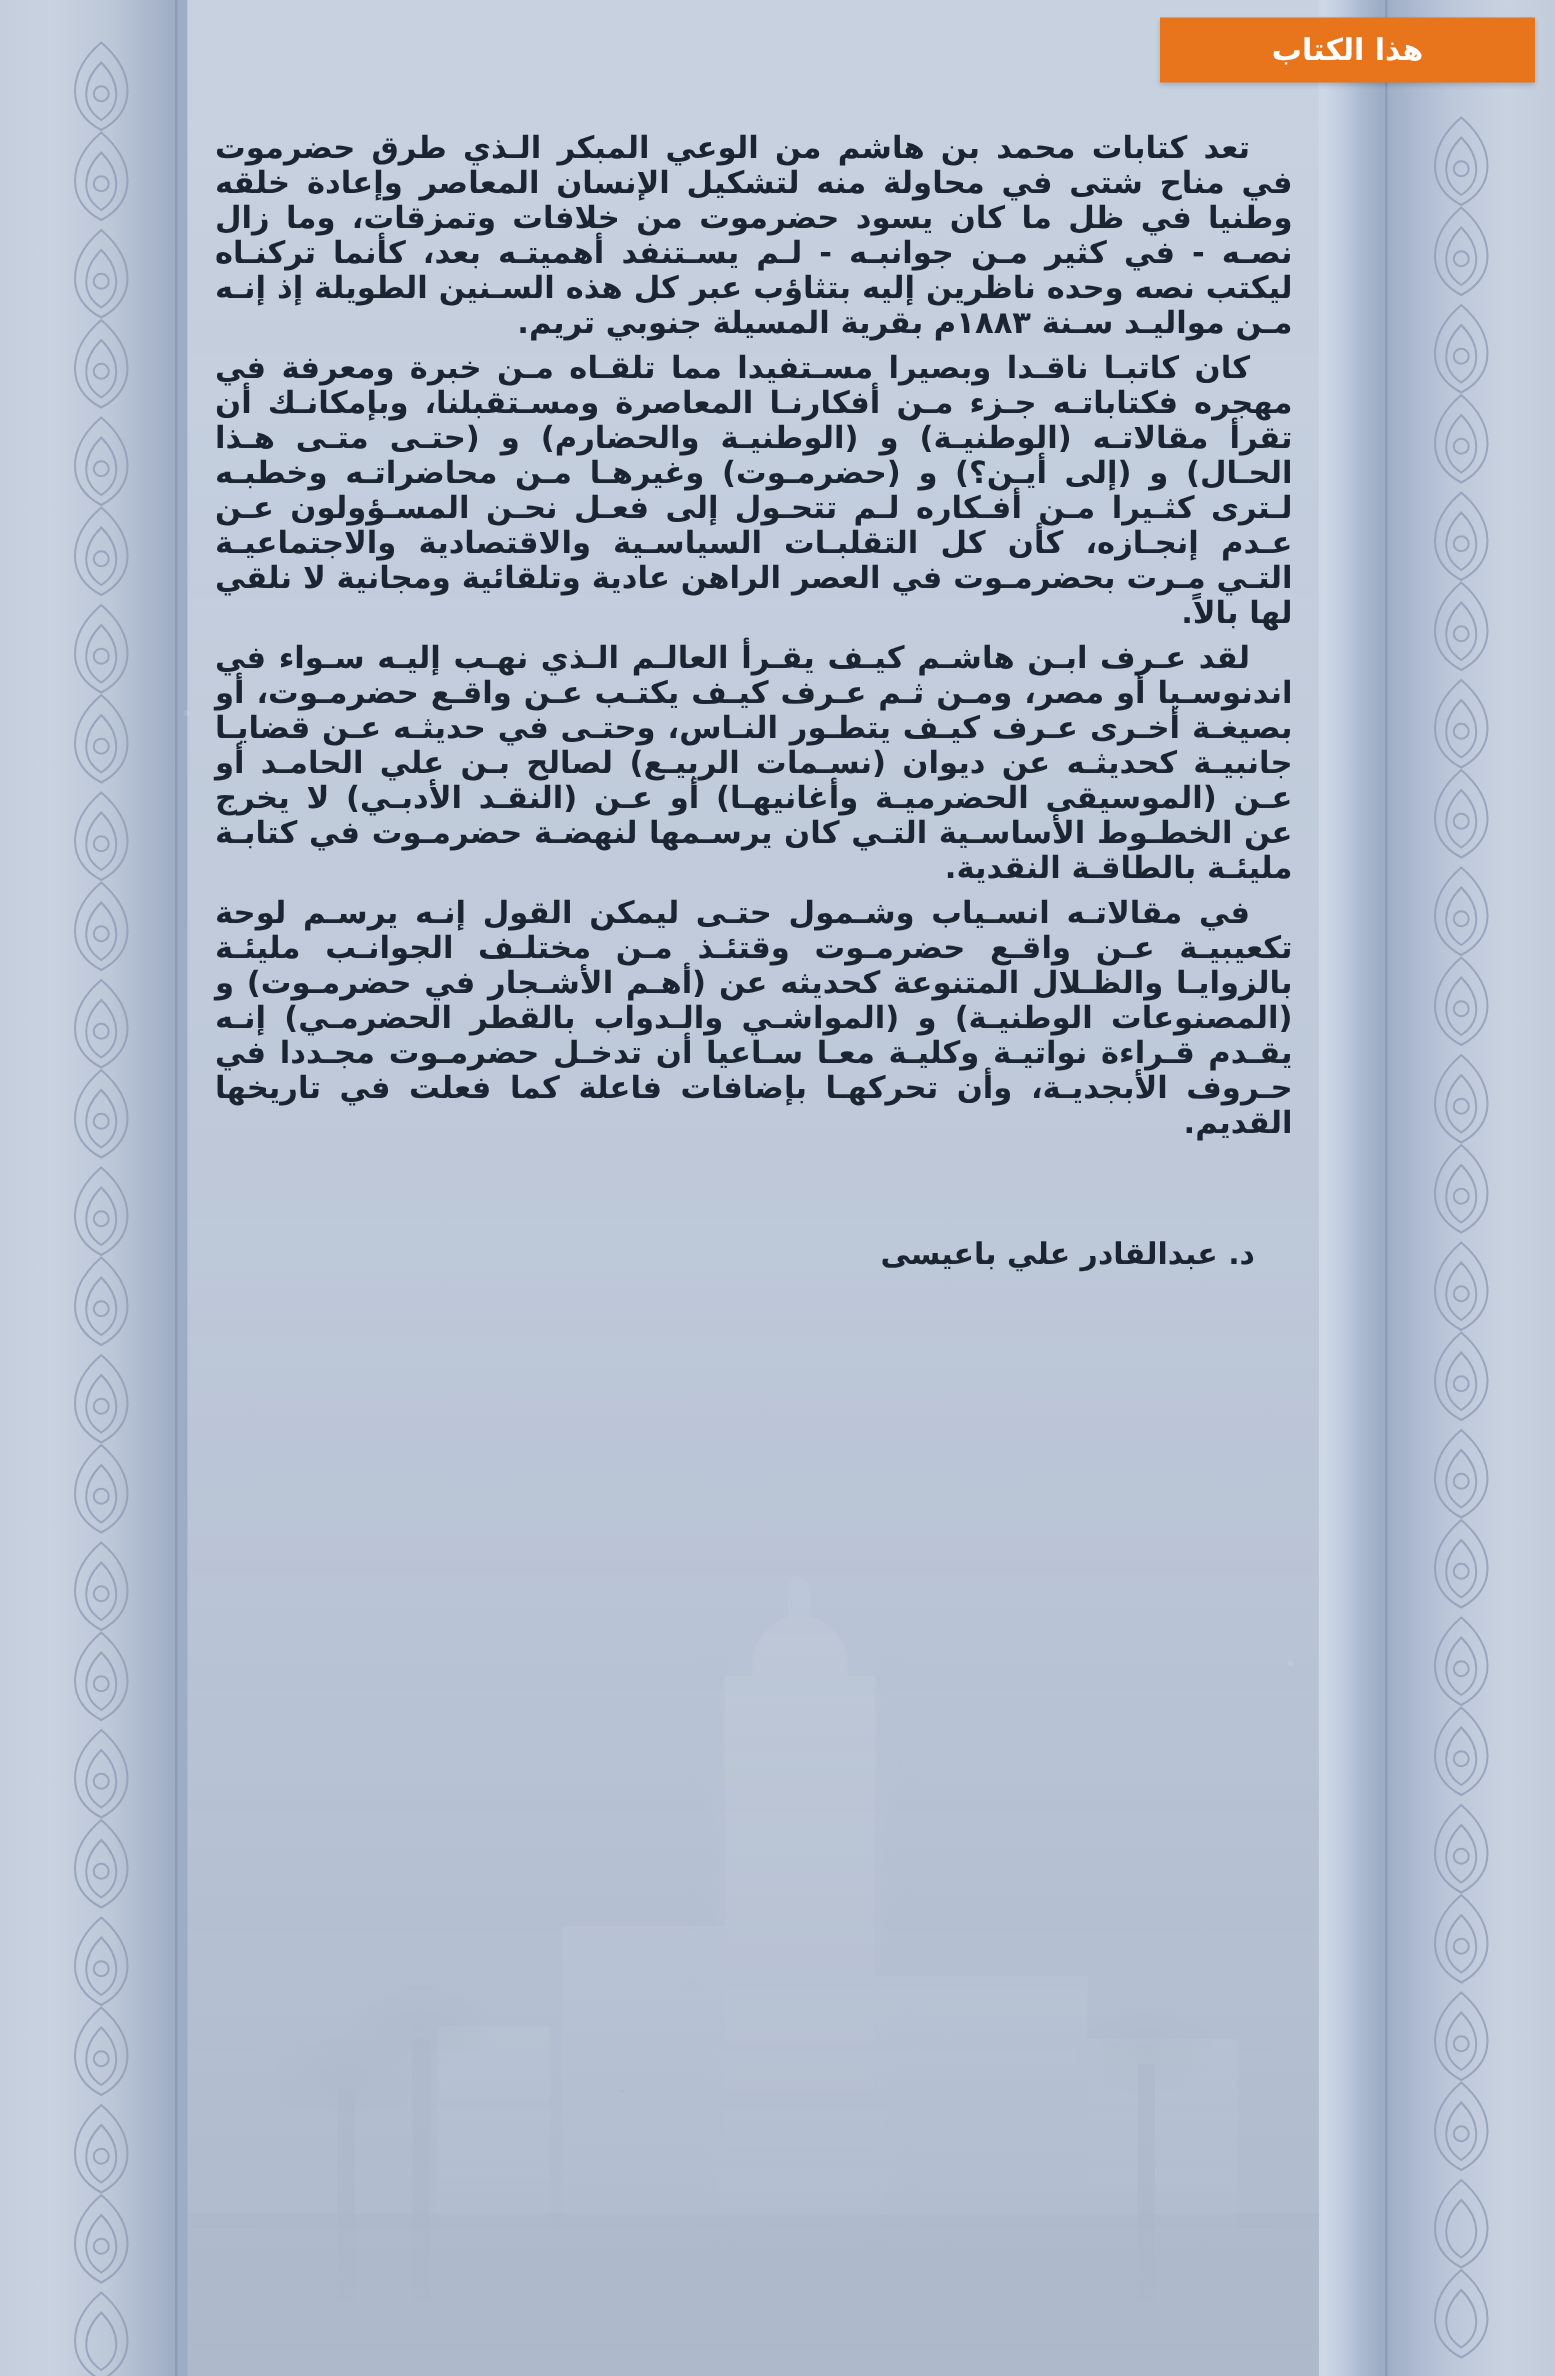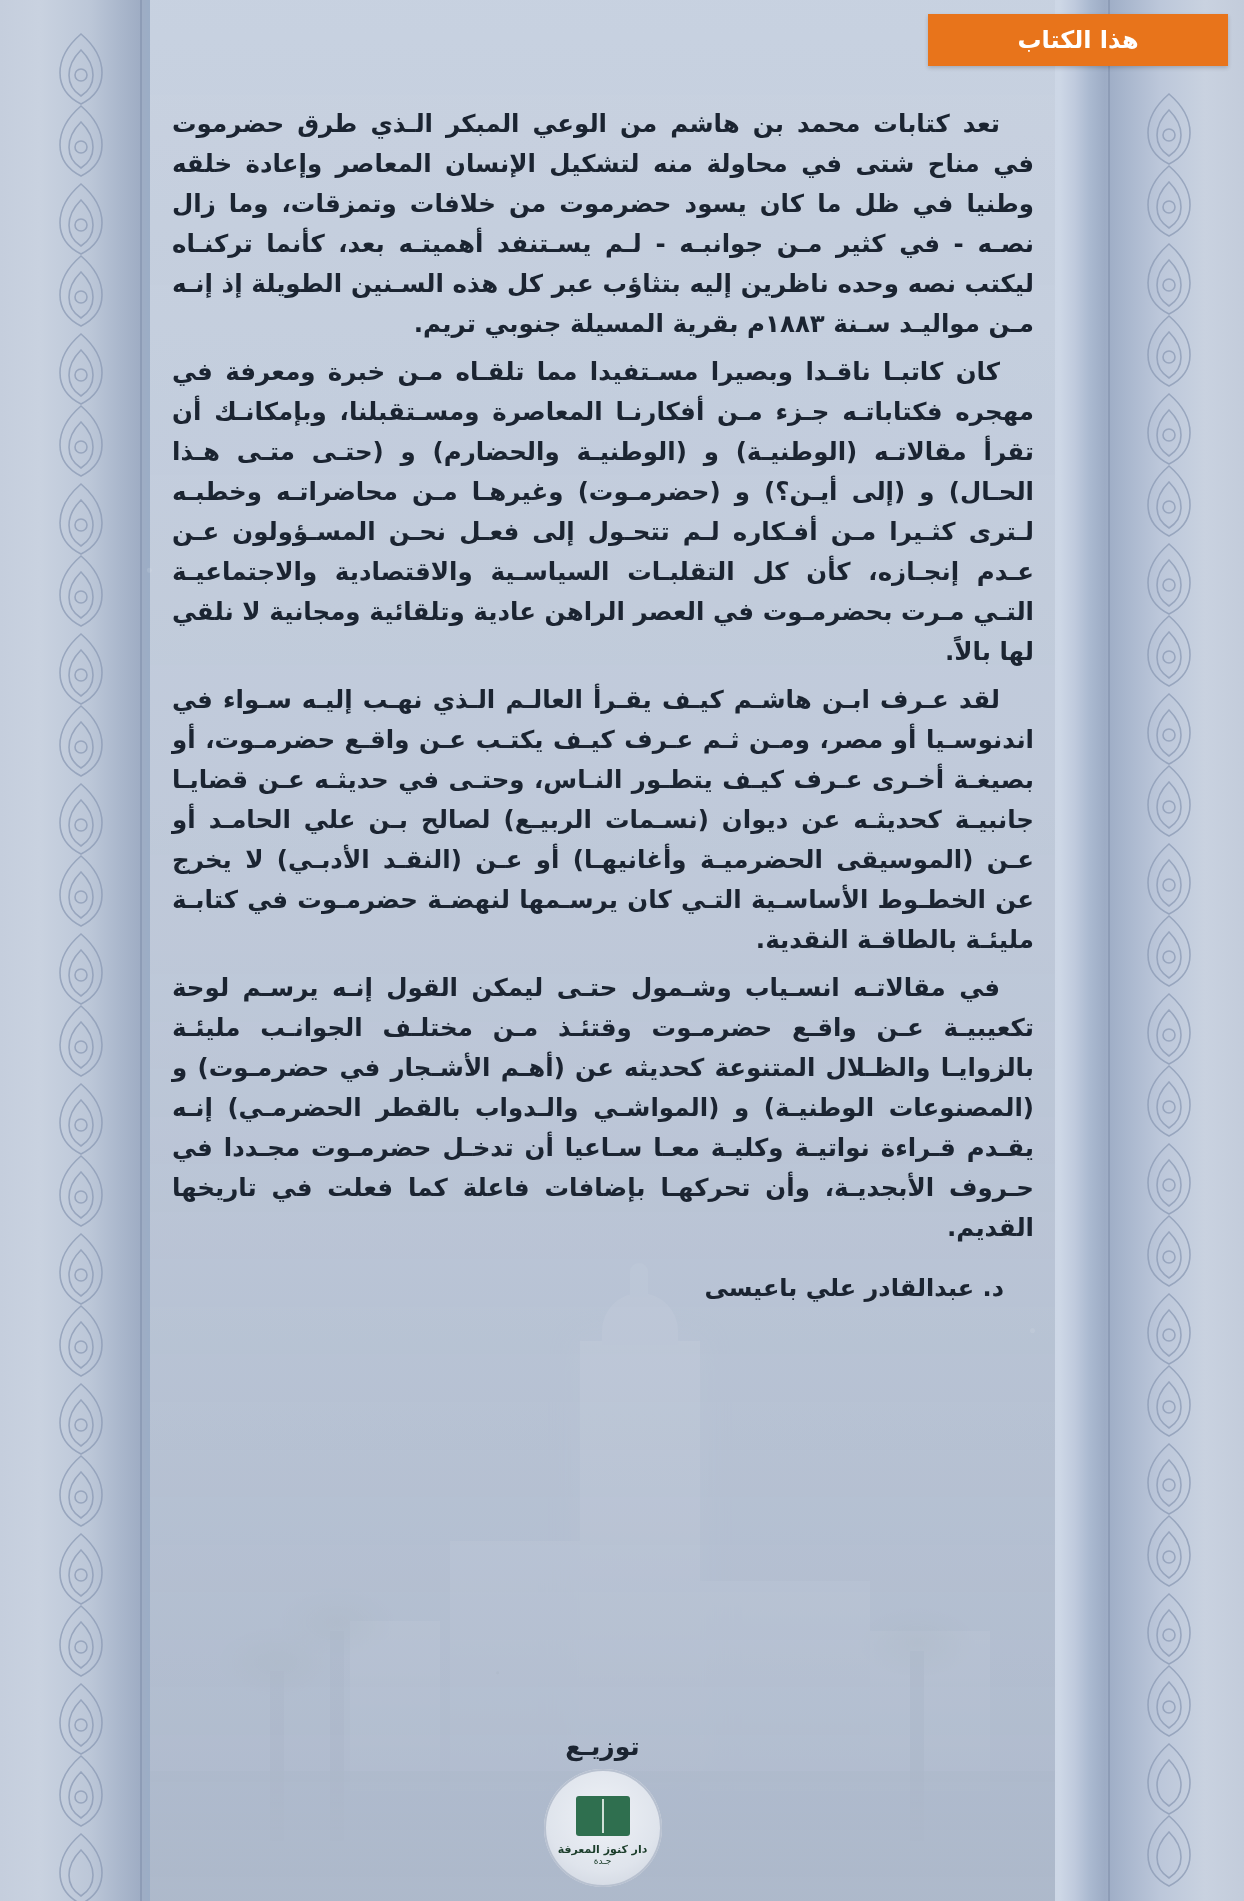--- a/index.html
+++ b/index.html
@@ -159,31 +159,31 @@
     position: absolute;
     left: 172px;
     top: 104px;
     width: 862px;
     text-align: justify;
     direction: rtl;
   }
   .para {
     color: #1b2431;
     font-size: 24.5px;
-    line-height: 40px;
+    line-height: 28px;
     margin: 0 0 8px 0;
     text-align: justify;
     text-justify: inter-word;
     text-indent: 34px;
     font-weight: 600;
   }
   .para.last { margin-bottom: 0; }
 
   .author {
-    margin-top: 20px;
+    margin-top: 77px;
     font-size: 24px;
     color: #1b2431;
     font-weight: bold;
     text-indent: 0;
     padding-right: 30px;
   }
 
   
   .footer {
     position: absolute;
@@ -583,23 +583,15 @@
   </div>
 
   <div class="body-area">
     <p class="para">تعد كتابات محمد بن هاشم من الوعي المبكر الـذي طرق حضرموت في مناح شتى في محاولة منه لتشكيل الإنسان المعاصر وإعادة خلقه وطنيا في ظل ما كان يسود حضرموت من خلافات وتمزقات، وما زال نصـه - في كثير مـن جوانبـه - لـم يسـتنفد أهميتـه بعد، كأنما تركنـاه ليكتب نصه وحده ناظرين إليه بتثاؤب عبر كل هذه السـنين الطويلة إذ إنـه مـن مواليـد سـنة ١٨٨٣م بقرية المسيلة جنوبي تريم.</p>
     <p class="para">كان كاتبـا ناقـدا وبصيرا مسـتفيدا مما تلقـاه مـن خبرة ومعرفة في مهجره فكتاباتـه جـزء مـن أفكارنـا المعاصرة ومسـتقبلنا، وبإمكانـك أن تقرأ مقالاتـه (الوطنيـة) و (الوطنيـة والحضارم) و (حتـى متـى هـذا الحـال) و (إلى أيـن؟) و (حضرمـوت) وغيرهـا مـن محاضراتـه وخطبـه لـترى كثـيرا مـن أفـكاره لـم تتحـول إلى فعـل نحـن المسـؤولون عـن عـدم إنجـازه، كأن كل التقلبـات السياسـية والاقتصادية والاجتماعيـة التـي مـرت بحضرمـوت في العصر الراهن عادية وتلقائية ومجانية لا نلقي لها بالاً.</p>
     <p class="para">لقد عـرف ابـن هاشـم كيـف يقـرأ العالـم الـذي نهـب إليـه سـواء في اندنوسـيا أو مصر، ومـن ثـم عـرف كيـف يكتـب عـن واقـع حضرمـوت، أو بصيغـة أخـرى عـرف كيـف يتطـور النـاس، وحتـى في حديثـه عـن قضايـا جانبيـة كحديثـه عن ديوان (نسـمات الربيـع) لصالح بـن علي الحامـد أو عـن (الموسيقى الحضرميـة وأغانيهـا) أو عـن (النقـد الأدبـي) لا يخرج عن الخطـوط الأساسـية التـي كان يرسـمها لنهضـة حضرمـوت في كتابـة مليئـة بالطاقـة النقدية.</p>
     <p class="para">في مقالاتـه انسـياب وشـمول حتـى ليمكن القول إنـه يرسـم لوحة تكعيبيـة عـن واقـع حضرمـوت وقتئـذ مـن مختلـف الجوانـب مليئـة بالزوايـا والظـلال المتنوعة كحديثه عن (أهـم الأشـجار في حضرمـوت) و (المصنوعات الوطنيـة) و (المواشـي والـدواب بالقطر الحضرمـي) إنـه يقـدم قـراءة نواتيـة وكليـة معـا سـاعيا أن تدخـل حضرمـوت مجـددا في حـروف الأبجديـة، وأن تحركهـا بإضافات فاعلة كما فعلت في تاريخها القديم.</p>
     <p class="para author">د. عبدالقادر علي باعيسى</p>
   </div>
 
-  <div class="footer">
-    <div class="footer-label">توزيـع</div>
-    <div class="logo">
-      <div class="book"></div>
-      <div class="logo-text">دار كنوز المعرفة</div>
-      <div class="logo-sub">جـدة</div>
-    </div>
-  </div>
 
   <div class="speckle"></div>
 </div>
 
 </body></html>

